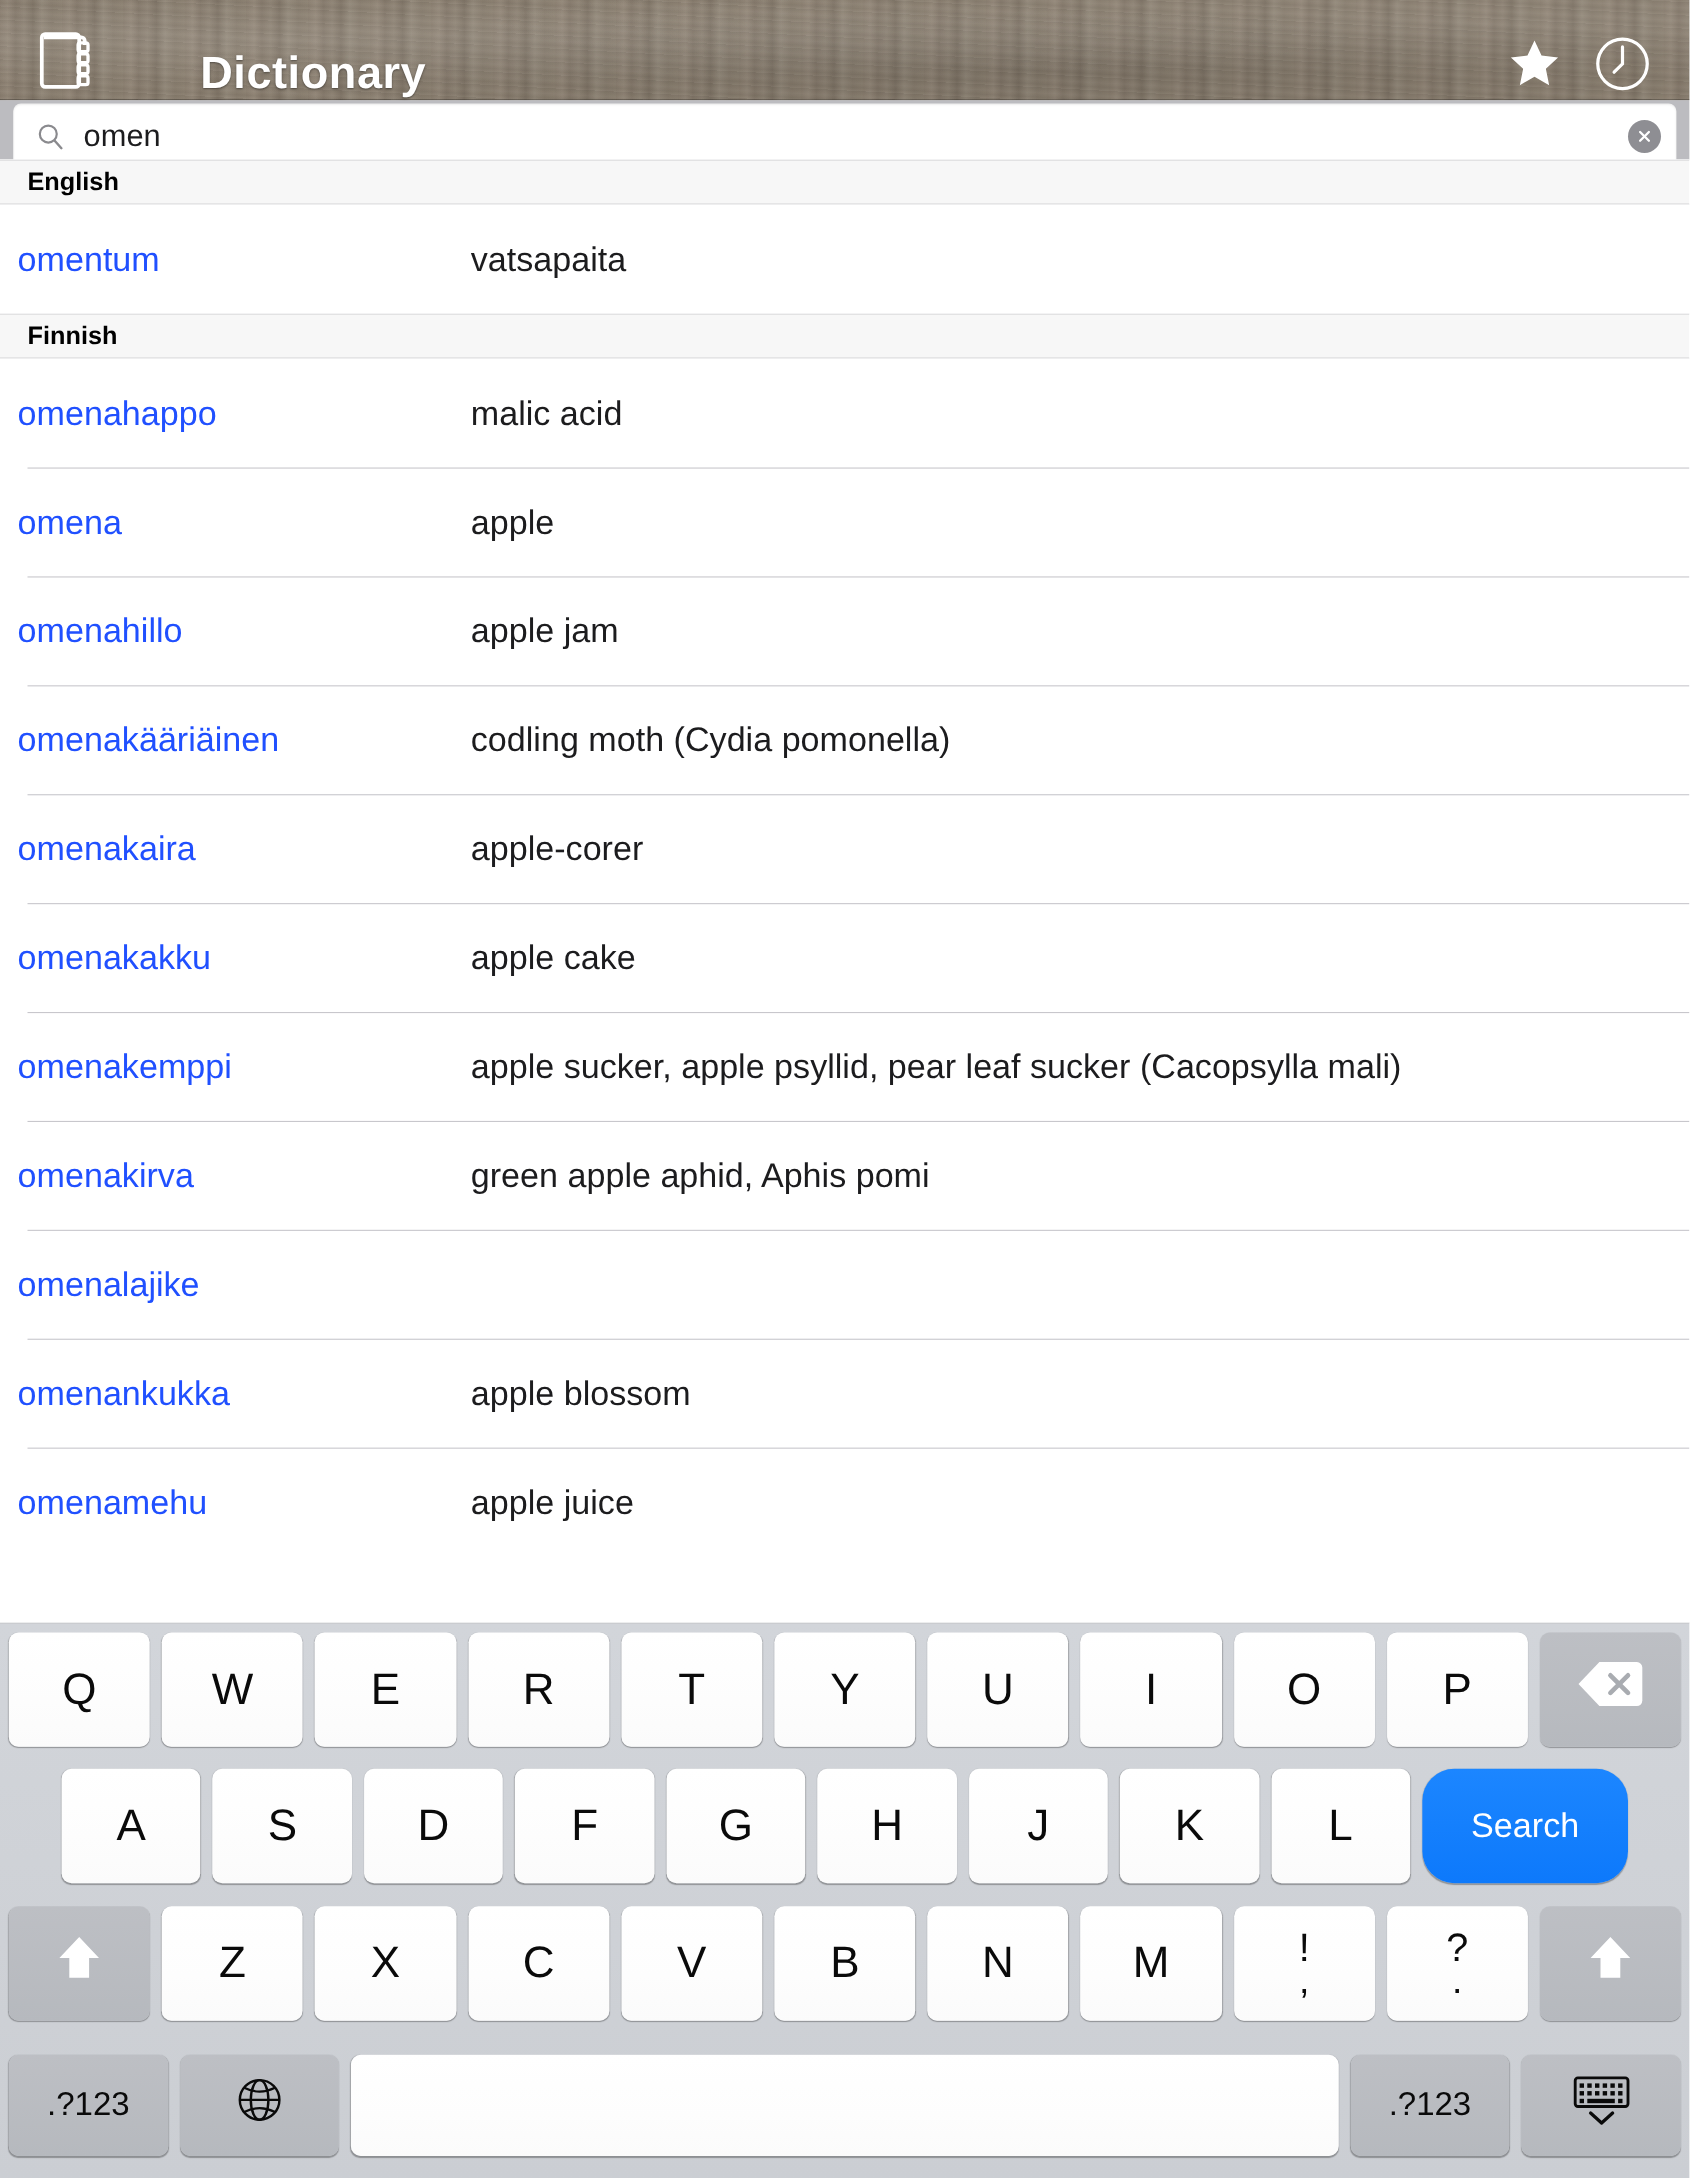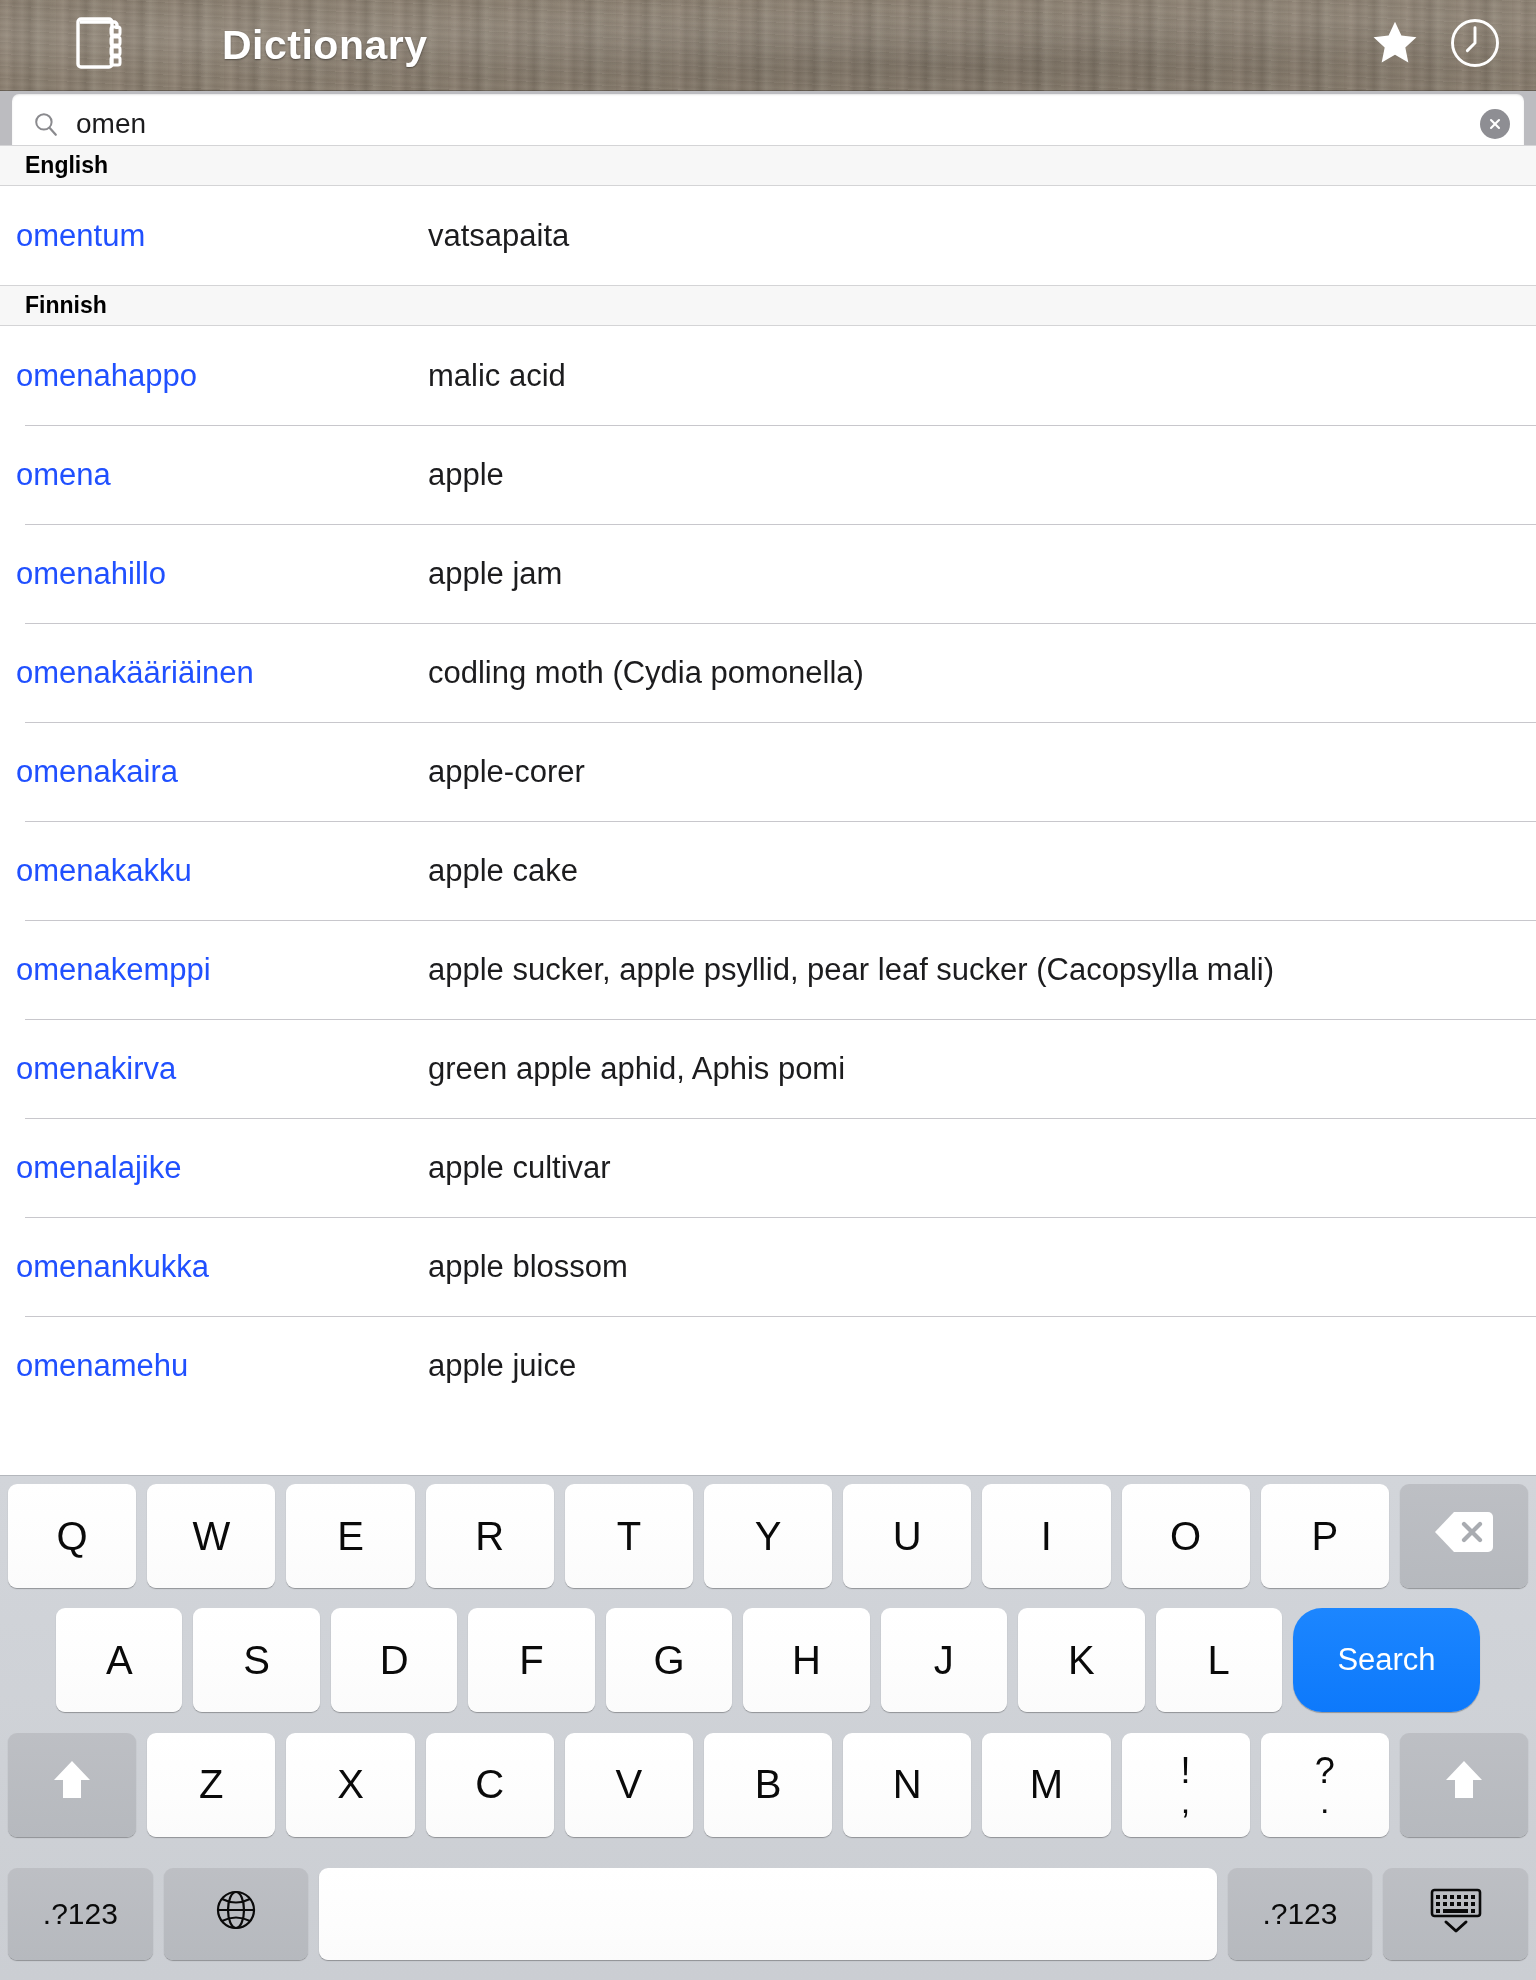--- a/index.html
+++ b/index.html
@@ -19,23 +19,22 @@
     background:
       linear-gradient(rgba(125,112,96,0.30), rgba(125,112,96,0.30)),
       repeating-linear-gradient(90deg,
         #8d8274 0px, #9b9082 7px, #857a6d 14px, #948a7c 22px,
         #7e7467 30px, #9a9183 38px, #8a8072 47px, #918778 56px),
       repeating-linear-gradient(3deg,
         rgba(255,255,255,0.05) 0px, rgba(0,0,0,0.05) 3px,
         rgba(255,255,255,0.04) 7px, rgba(0,0,0,0.06) 12px);
     background-blend-mode: normal, overlay, overlay;
     display: flex;
-    align-items: center;
+    align-items: flex-end;
     border-bottom: 1px solid rgba(0,0,0,0.25);
-    padding-left: 40px;
   }
   .titlebar::after{
     content:"";
     position:absolute; inset:0;
     background:
       radial-gradient(ellipse at 18% 40%, rgba(255,255,255,0.10), transparent 55%),
       radial-gradient(ellipse at 62% 70%, rgba(0,0,0,0.10), transparent 60%),
       radial-gradient(ellipse at 88% 25%, rgba(255,255,255,0.07), transparent 50%);
     pointer-events:none;
   }
@@ -282,21 +281,20 @@
     <div class="row">
       <div class="row-term">omenakemppi</div>
       <div class="row-def">apple sucker, apple psyllid, pear leaf sucker (Cacopsylla mali)</div>
     </div>
     <div class="row">
       <div class="row-term">omenakirva</div>
       <div class="row-def">green apple aphid, Aphis pomi</div>
     </div>
     <div class="row">
       <div class="row-term">omenalajike</div>
-      <div class="row-def">apple cultivar</div>
     </div>
     <div class="row">
       <div class="row-term">omenankukka</div>
       <div class="row-def">apple blossom</div>
     </div>
     <div class="row">
       <div class="row-term">omenamehu</div>
       <div class="row-def">apple juice</div>
     </div>
   </div>

